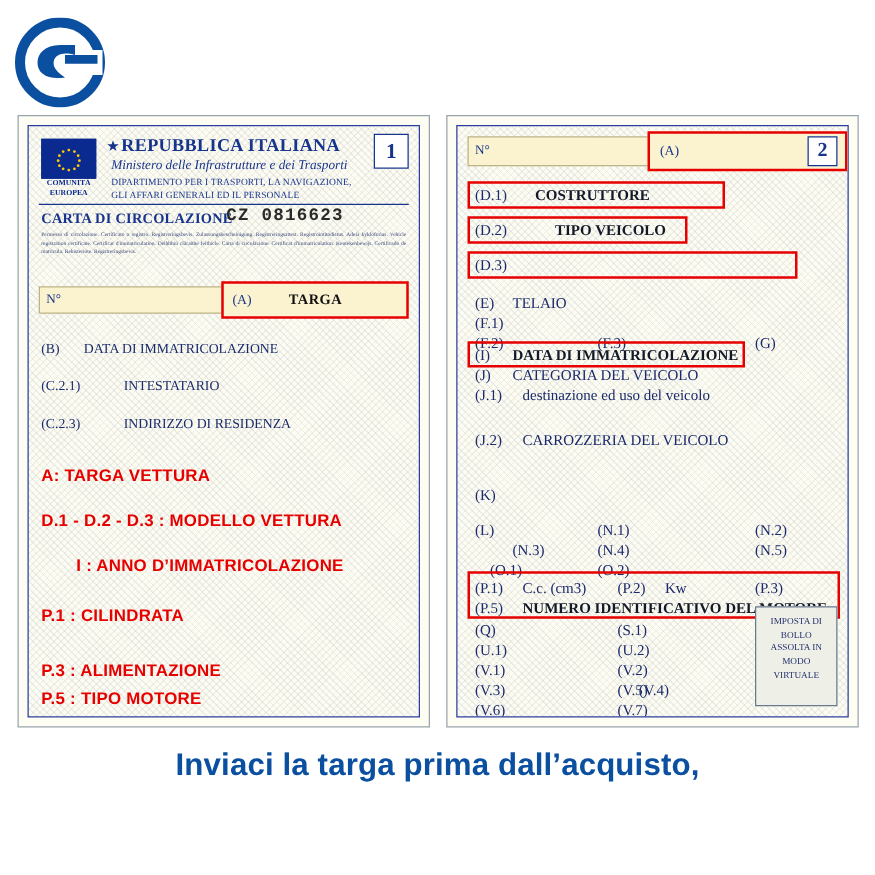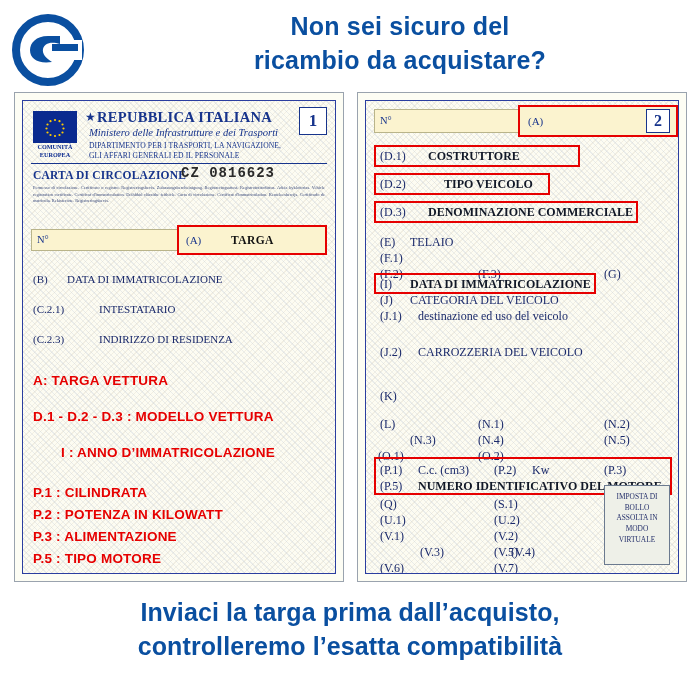--- a/index.html
+++ b/index.html
@@ -403,24 +403,20 @@
 <div class="page">
 
   <div class="header">
     <div class="logo">
       <svg width="72" height="72" viewBox="0 0 72 72">
         <circle cx="36" cy="36" r="32" fill="none" stroke="#0a4fa0" stroke-width="8"></circle>
         <rect x="36" y="26" width="34" height="20" fill="#ffffff"></rect>
         <path d="M36 22 C24 22 18 29 18 36 C18 45 26 50 40 48 C34 44 30 40 31 35 C32 30 38 27 48 30 L48 22 Z" fill="#0a4fa0"></path>
         <rect x="40" y="30" width="26" height="7" fill="#0a4fa0"></rect>
       </svg>
-    </div>
-    <div class="headline">
-      <div>Non sei sicuro del</div>
-      <div>ricambio da acquistare?</div>
     </div>
   </div>
 
   <div class="doc doc-left">
     <div class="modcode">Mod. MC 820 F</div>
     <div class="inner">
 
       <div class="lh">
         <div class="eu-flag">
           <svg class="eu-stars" viewBox="0 0 42 30">
@@ -470,21 +466,20 @@
       <div class="field" style="left:10px; top:202px;">(C.2.1)</div>
       <div class="field" style="left:76px; top:202px;">INTESTATARIO</div>
 
       <div class="field" style="left:10px; top:232px;">(C.2.3)</div>
       <div class="field" style="left:76px; top:232px;">INDIRIZZO DI RESIDENZA</div>
 
       <div class="redtext" style="left:10px; top:272px;">A: TARGA VETTURA</div>
       <div class="redtext" style="left:10px; top:308px;">D.1 - D.2 - D.3 : MODELLO VETTURA</div>
       <div class="redtext" style="left:10px; top:344px;padding-left:28px;">I : ANNO D’IMMATRICOLAZIONE</div>
       <div class="redtext" style="left:10px; top:384px;">P.1 : CILINDRATA</div>
-      <div class="redtext" style="left:10px; top:406px;">P.2 : POTENZA IN KILOWATT</div>
       <div class="redtext" style="left:10px; top:428px;">P.3 : ALIMENTAZIONE</div>
       <div class="redtext" style="left:10px; top:450px;">P.5 :  TIPO MOTORE</div>
 
     </div>
   </div>
 
   <div class="doc doc-right">
     <div class="inner">
 
       <div class="rnrow">
@@ -498,21 +493,20 @@
       <div class="highlight" style="left:8px; top:44px; width:206px; height:22px;"></div>
       <div class="rfield" style="left:14px; top:48px;">(D.1)</div>
       <div class="rfield bold" style="left:62px; top:48px;">COSTRUTTORE</div>
 
       <div class="highlight" style="left:8px; top:72px; width:176px; height:22px;"></div>
       <div class="rfield" style="left:14px; top:76px;">(D.2)</div>
       <div class="rfield bold" style="left:62px; top:76px;padding-left:16px;">TIPO VEICOLO</div>
 
       <div class="highlight" style="left:8px; top:100px; width:264px; height:22px;"></div>
       <div class="rfield" style="left:14px; top:104px;">(D.3)</div>
-      <div class="rfield bold" style="left:62px; top:104px;">DENOMINAZIONE COMMERCIALE</div>
 
       <div class="rfield" style="left:14px; top:134px;">(E)</div>
       <div class="rfield" style="left:44px; top:134px;">TELAIO</div>
 
       <div class="rfield" style="left:14px; top:150px;">(F.1)</div>
 
       <div class="rfield" style="left:14px; top:166px;">(F.2)</div>
       <div class="rfield" style="left:112px; top:166px;">(F.3)</div>
       <div class="rfield" style="left:238px; top:166px;">(G)</div>
 
@@ -532,21 +526,21 @@
       <div class="rfield" style="left:14px; top:288px;">(K)</div>
 
       <div class="rfield" style="left:14px; top:316px;">(L)</div>
       <div class="rfield" style="left:112px; top:316px;">(N.1)</div>
       <div class="rfield" style="left:238px; top:316px;">(N.2)</div>
 
       <div class="rfield" style="left:14px; top:332px;margin-left:30px;">(N.3)</div>
       <div class="rfield" style="left:112px; top:332px;">(N.4)</div>
       <div class="rfield" style="left:238px; top:332px;">(N.5)</div>
 
-      <div class="rfield" style="left:12px; top:348px;">(O.1)</div>
+      <div class="rfield" style="left:26px; top:348px;">(O.1)</div>
       <div class="rfield" style="left:112px; top:348px;">(O.2)</div>
 
       <div class="highlight" style="left:8px; top:356px; width:298px; height:38px;"></div>
       <div class="rfield" style="left:14px; top:362px;">(P.1)</div>
       <div class="rfield" style="left:52px; top:362px;">C.c. (cm3)</div>
       <div class="rfield" style="left:128px; top:362px;">(P.2)</div>
       <div class="rfield" style="left:166px; top:362px;">Kw</div>
       <div class="rfield" style="left:238px; top:362px;">(P.3)</div>
 
       <div class="rfield" style="left:14px; top:378px;">(P.5)</div>
@@ -554,30 +548,29 @@
 
       <div class="rfield" style="left:14px; top:396px;">(Q)</div>
       <div class="rfield" style="left:128px; top:396px;">(S.1)</div>
 
       <div class="rfield" style="left:14px; top:412px;">(U.1)</div>
       <div class="rfield" style="left:128px; top:412px;">(U.2)</div>
 
       <div class="rfield" style="left:14px; top:428px;">(V.1)</div>
       <div class="rfield" style="left:128px; top:428px;">(V.2)</div>
 
-      <div class="rfield" style="left:14px; top:444px;margin-left:40px;">(V.3)</div>
+      <div class="rfield" style="left:14px; top:444px;">(V.3)</div>
       <div class="rfield" style="left:128px; top:444px;margin-left:17px;">(V.4)</div>
 
       <div class="rfield" style="left:14px; top:460px;">(V.6)</div>
       <div class="rfield" style="left:128px; top:460px;">(V.7)</div>
 
       <div class="rfield" style="left:128px; top:444px;">(V.5)</div>
 
       <div class="bollo">IMPOSTA DI BOLLO ASSOLTA IN MODO VIRTUALE</div>
     </div>
   </div>
 
   <div class="footer">
     <div>Inviaci la targa prima dall’acquisto,</div>
-    <div>controlleremo l’esatta compatibilità</div>
   </div>
 
 </div>
 
 </body></html>

